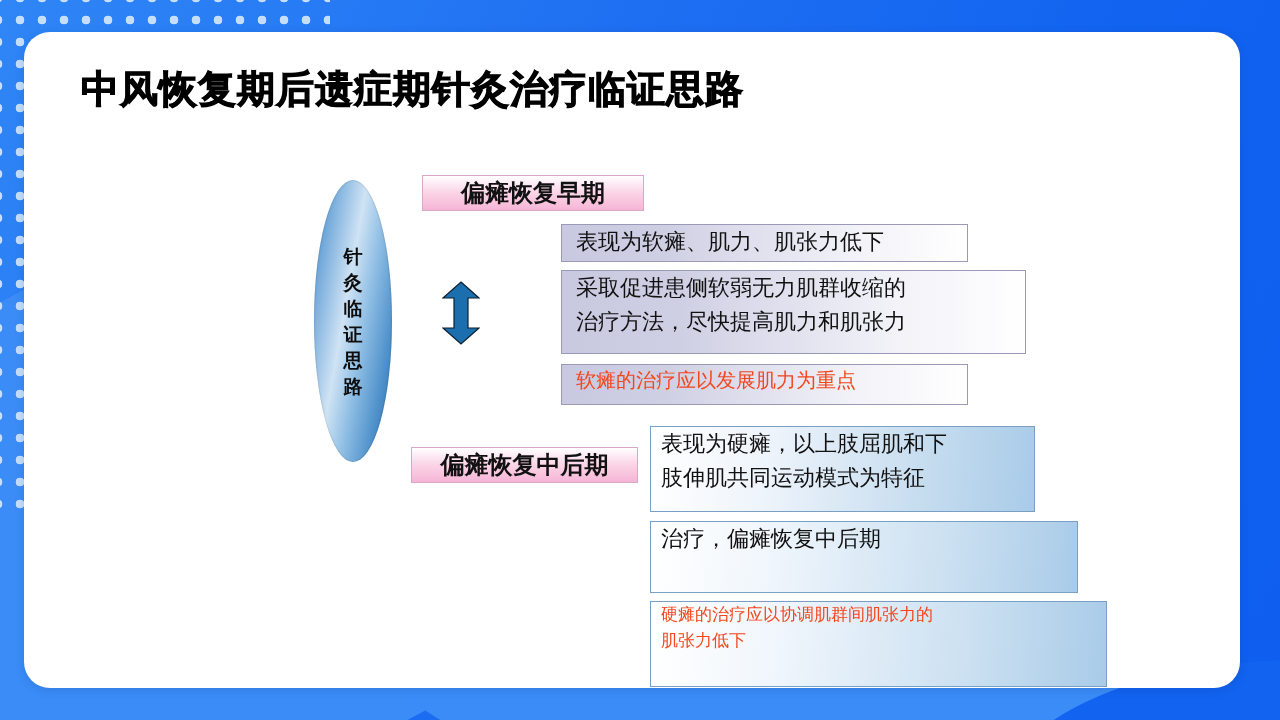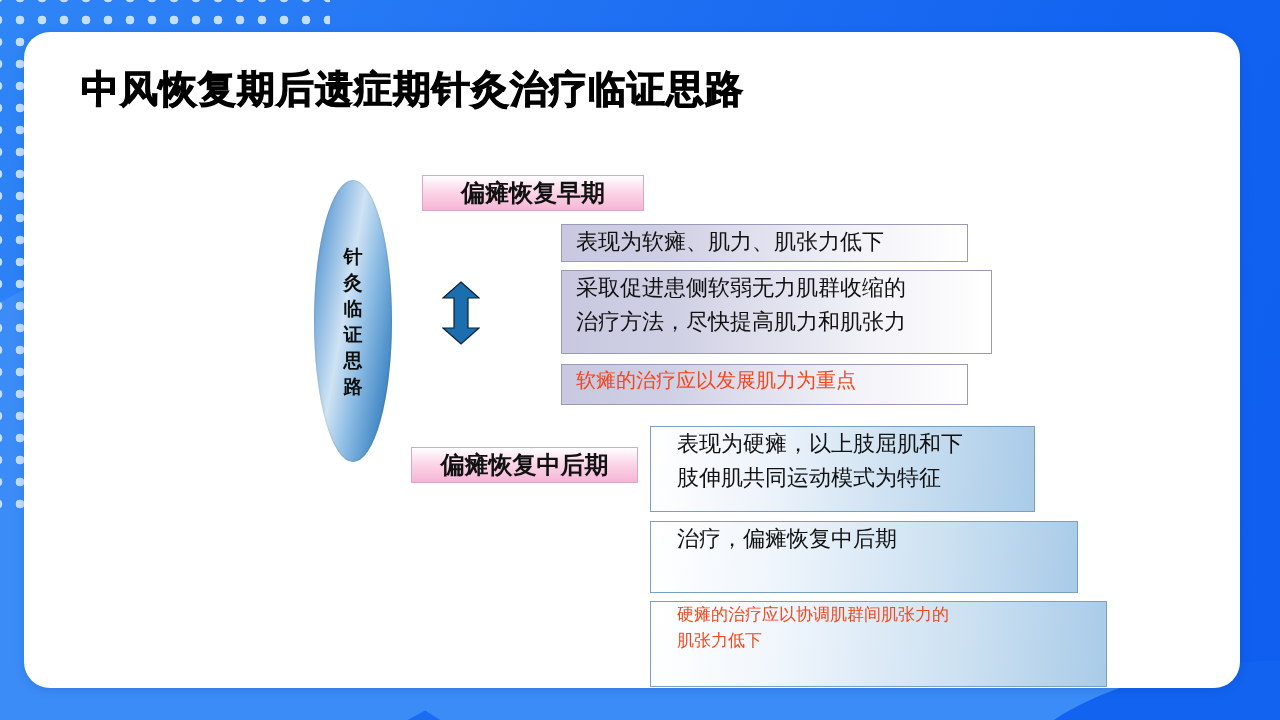--- a/index.html
+++ b/index.html
@@ -158,34 +158,34 @@
     background: linear-gradient(90deg, #c8c8e0 0%, #cfcfe4 25%, #f2f2f8 72%, #ffffff 100%);
     padding: 0 14px;
     font-size: 22px;
     line-height: 1.55;
   }
 
   
   .blue {
     border: 1px solid #7a9fc4;
     background: linear-gradient(95deg, #ffffff 0%, #eef4fb 30%, #c5dcef 72%, #a9cbe8 100%);
-    padding: 0 26px;
+    padding: 0 10px;
     font-size: 22px;
     line-height: 1.55;
   }
   .blue.flat {
     background: linear-gradient(95deg, #ffffff 0%, #f0f6fc 28%, #cbe0f1 70%, #a9cbe8 100%);
   }
 
   .red-text { color: #f4461b; font-weight: normal; }
 
   
   #pink1  { left: 398px; top: 143px;  width: 222px; height: 36px; }
   #lav1   { left: 537px; top: 192px;  width: 407px; height: 38px; }
-  #lav2   { left: 537px; top: 238px;  width: 431px; height: 84px; }
+  #lav2   { left: 537px; top: 238px;  width: 465px; height: 84px; }
   #lav3   { left: 537px; top: 332px;  width: 407px; height: 41px; font-size:20px; }
   #pink2  { left: 387px; top: 388px;  width: 227px; height: 36px; margin-top: 27px; }
   #blue1  { left: 626px; top: 394px;  width: 385px; height: 86px; }
   #blue2  { left: 626px; top: 489px;  width: 428px; height: 72px; }
   #blue3  { left: 626px; top: 569px;  width: 457px; height: 86px; font-size: 17px; }
 </style>
 </head>
 <body>
 
 <div id="slide">

